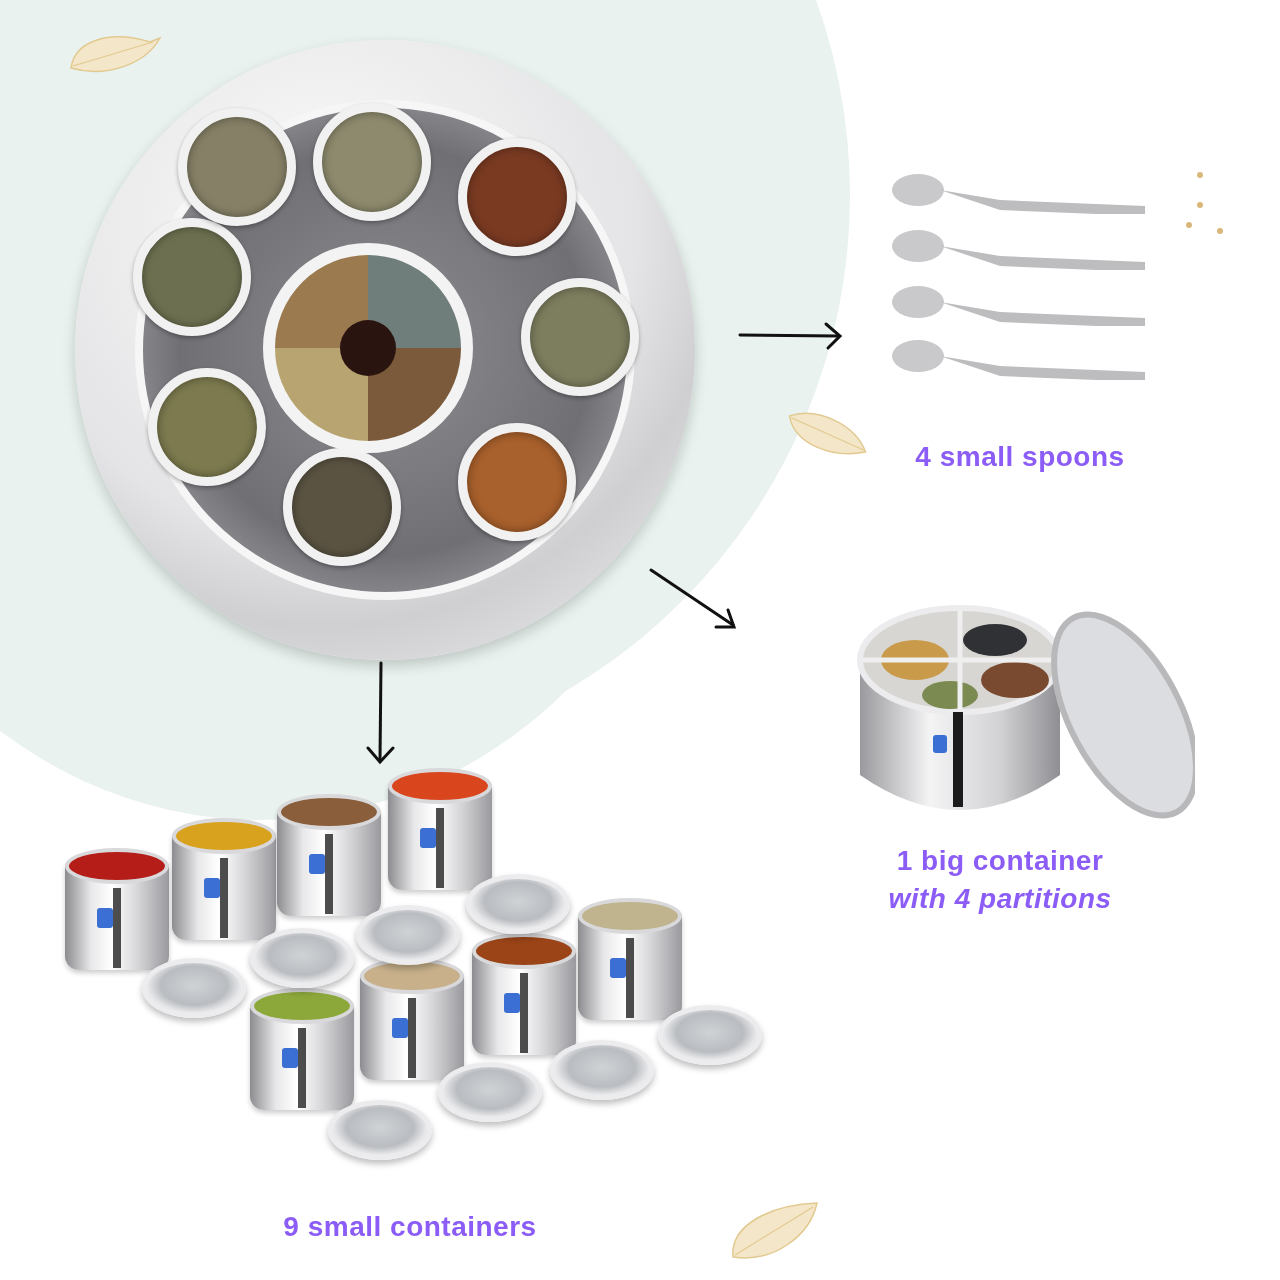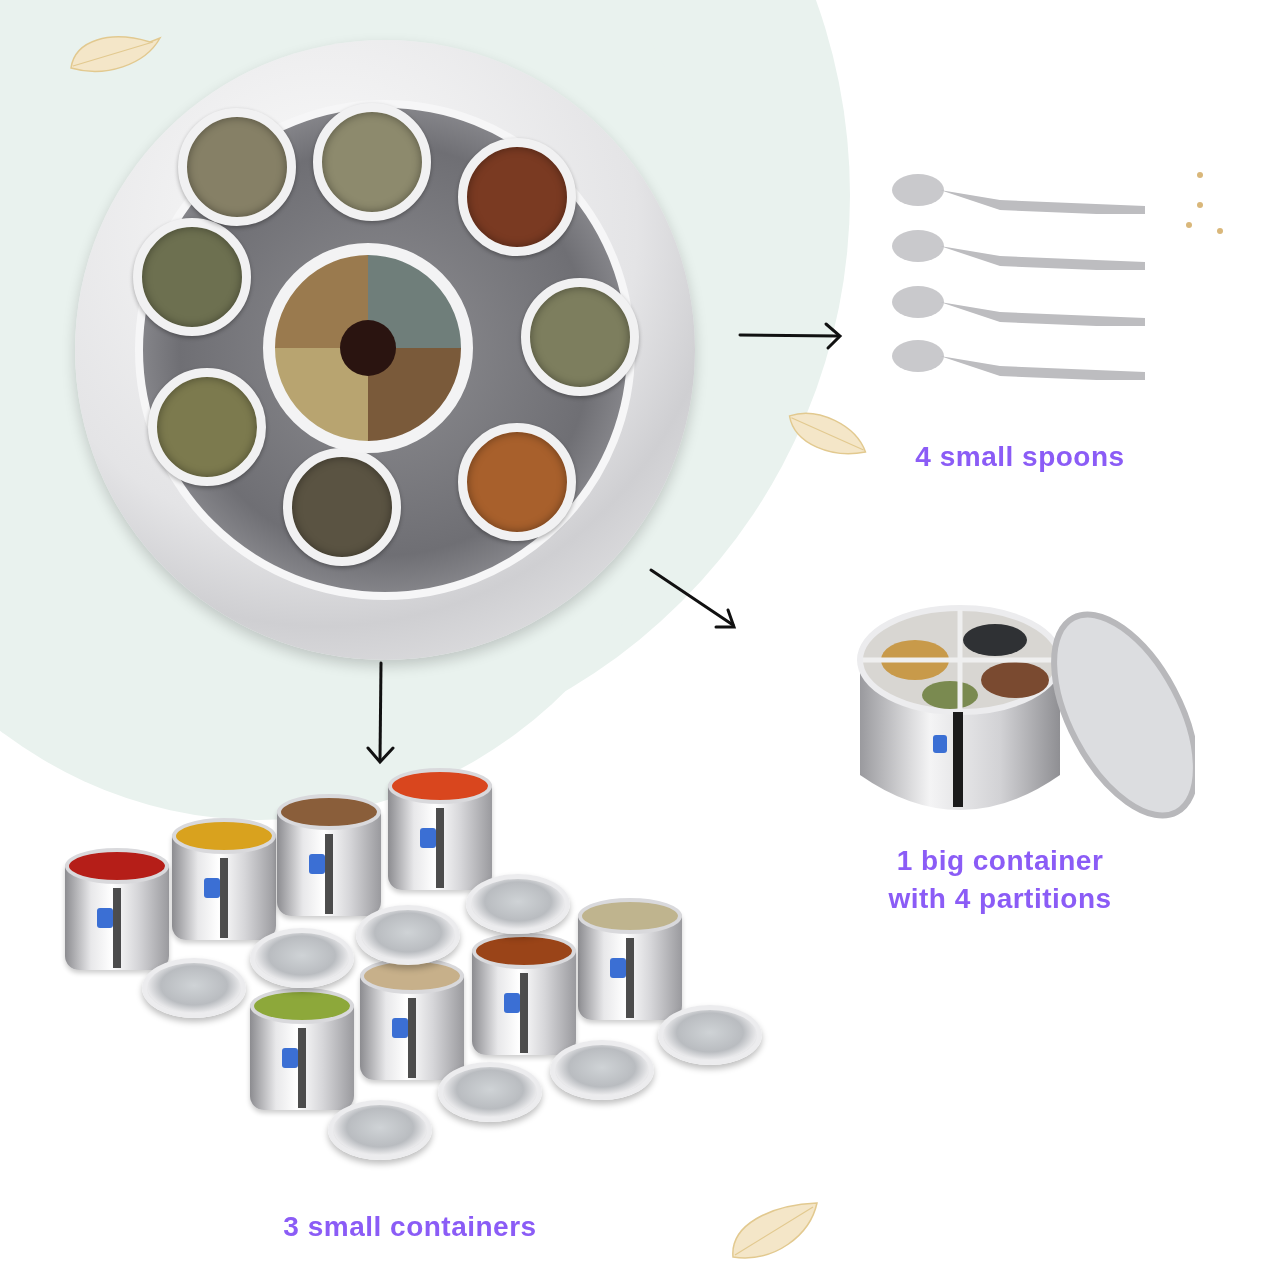--- a/index.html
+++ b/index.html
@@ -124,21 +124,21 @@
   <ellipse cx="160" cy="80" rx="34" ry="18" fill="#7a4a30"></ellipse>
   <ellipse cx="95" cy="95" rx="28" ry="14" fill="#7a8a50"></ellipse>
   <line x1="105" y1="10" x2="105" y2="110" stroke="#efefef" stroke-width="5"></line>
   <line x1="8" y1="60" x2="202" y2="60" stroke="#efefef" stroke-width="5"></line>
   <rect x="98" y="112" width="10" height="95" fill="#1b1b1b"></rect>
   <rect x="78" y="135" width="14" height="18" rx="3" fill="#3b6fd4"></rect>
   <ellipse cx="270" cy="115" rx="55" ry="110" fill="#dcdde0" stroke="#b8b8bb" stroke-width="6" transform="rotate(-28 270 115)"></ellipse>
 </svg>
 
 <div class="caption" style="left:850px;top:842px;width:300px;">1 big container</div>
-<div class="caption" style="left:850px;top:880px;width:300px;">with 4 partitions</div>
+<div class="caption" style="left:850px;top:880px;width:300px;font-style:italic;">with 4 partitions</div>
 
 <div class="can" style="left:65px;top:860px">
     <div class="top" style="background:#b51e18"></div>
     <div class="badge"></div>
     <div class="stripe"></div>
   </div>
 <div class="can" style="left:172px;top:830px">
     <div class="top" style="background:#d9a21e"></div>
     <div class="badge"></div>
     <div class="stripe"></div>
@@ -176,13 +176,13 @@
 
 <div class="lid" style="left:142px;top:958px"></div>
 <div class="lid" style="left:250px;top:928px"></div>
 <div class="lid" style="left:356px;top:905px"></div>
 <div class="lid" style="left:466px;top:874px"></div>
 <div class="lid" style="left:658px;top:1005px"></div>
 <div class="lid" style="left:550px;top:1040px"></div>
 <div class="lid" style="left:438px;top:1062px"></div>
 <div class="lid" style="left:328px;top:1100px"></div>
 
-<div class="caption" style="left:240px;top:1208px;width:340px;">3 small containers</div>
+<div class="caption" style="left:240px;top:1208px;width:340px;">9 small containers</div>
 
 </body></html>

